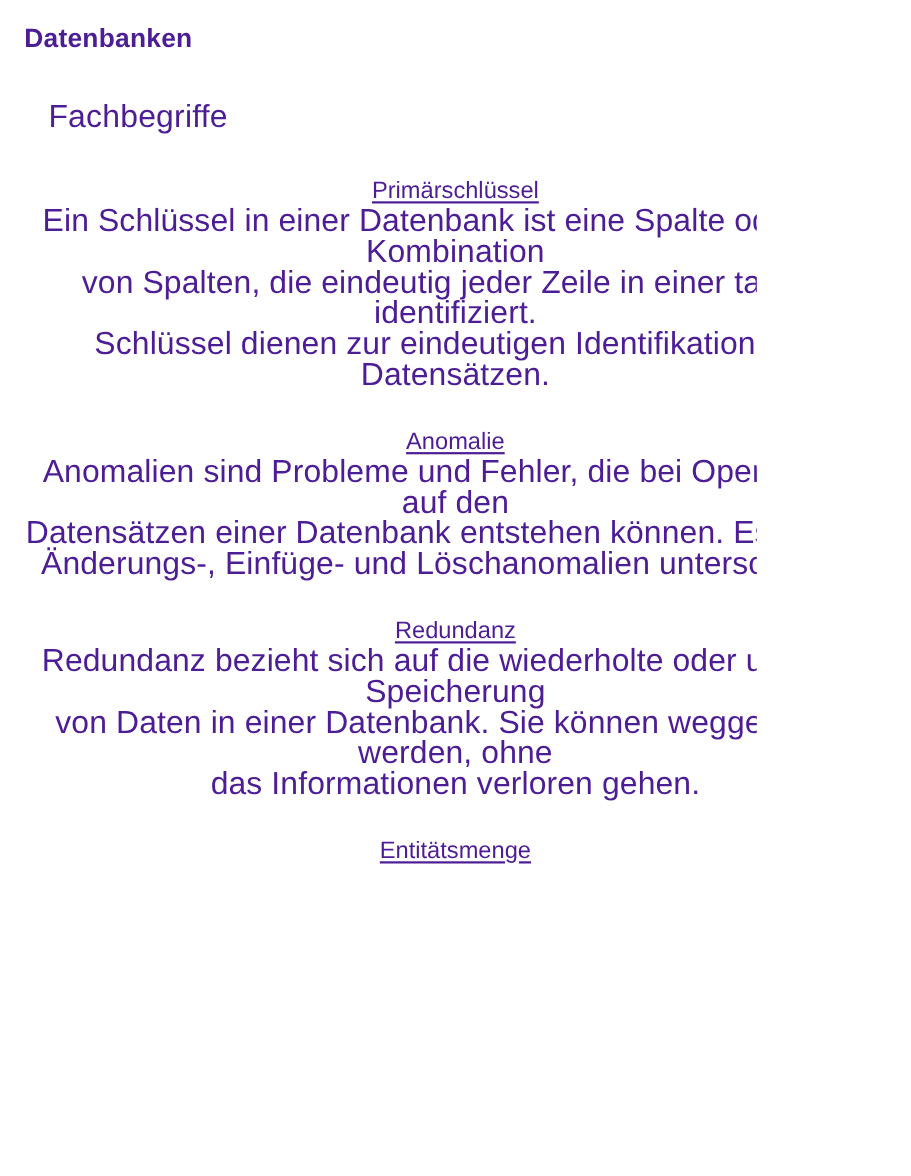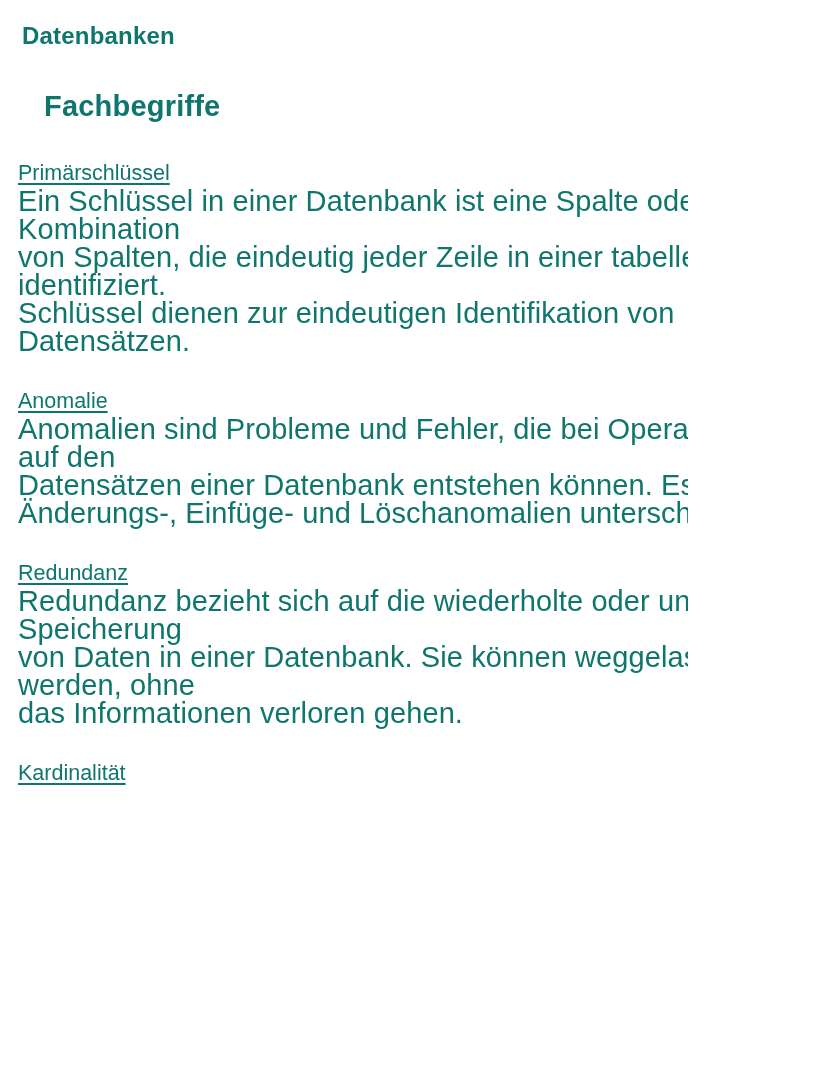--- a/index.html
+++ b/index.html
@@ -4,42 +4,43 @@
   <style>
     * { margin: 0; padding: 0; box-sizing: border-box; }
     html, body {
       background: #ffffff;
     }
     .page {
       position: relative;
       width: 688px;
       height: 1069px;
       background: #ffffff;
-      color: #0f766e;
+      color: #4c1d95;
       font-family: "Liberation Sans", "DejaVu Sans", sans-serif;
       overflow: hidden;
     }
     .doc-title {
       font-size: 24px;
       font-weight: bold;
       margin: 22px 0 0 22px;
       letter-spacing: 0.2px;
     }
     .page-title {
       font-size: 29px;
-      font-weight: bold;
+      font-weight: normal;
       margin: 40px 0 0 44px;
       letter-spacing: 0.2px;
     }
     .sections {
       margin: 36px 0 0 18px;
       width: 792px;
     }
     .term-section {
       margin-bottom: 32px;
+      text-align: center;
     }
     .section-heading {
       font-size: 21.5px;
       line-height: 28px;
       font-weight: normal;
       text-decoration: underline;
       text-underline-offset: 3px;
     }
     .section-body {
       font-size: 29px;
@@ -75,18 +76,18 @@
 
     <section class="term-section">
       <div class="section-heading">Redundanz</div>
       <div class="section-body">Redundanz bezieht sich auf die wiederholte oder unnötige Speicherung
 von Daten in einer Datenbank. Sie können weggelassen werden, ohne
 das Informationen verloren gehen.</div>
     </section>
 
 
     <section class="term-section">
-      <div class="section-heading">Kardinalität</div>
+      <div class="section-heading">Entitätsmenge</div>
     </section>
 
   </div>
 
 </div>
 
 </body></html>

